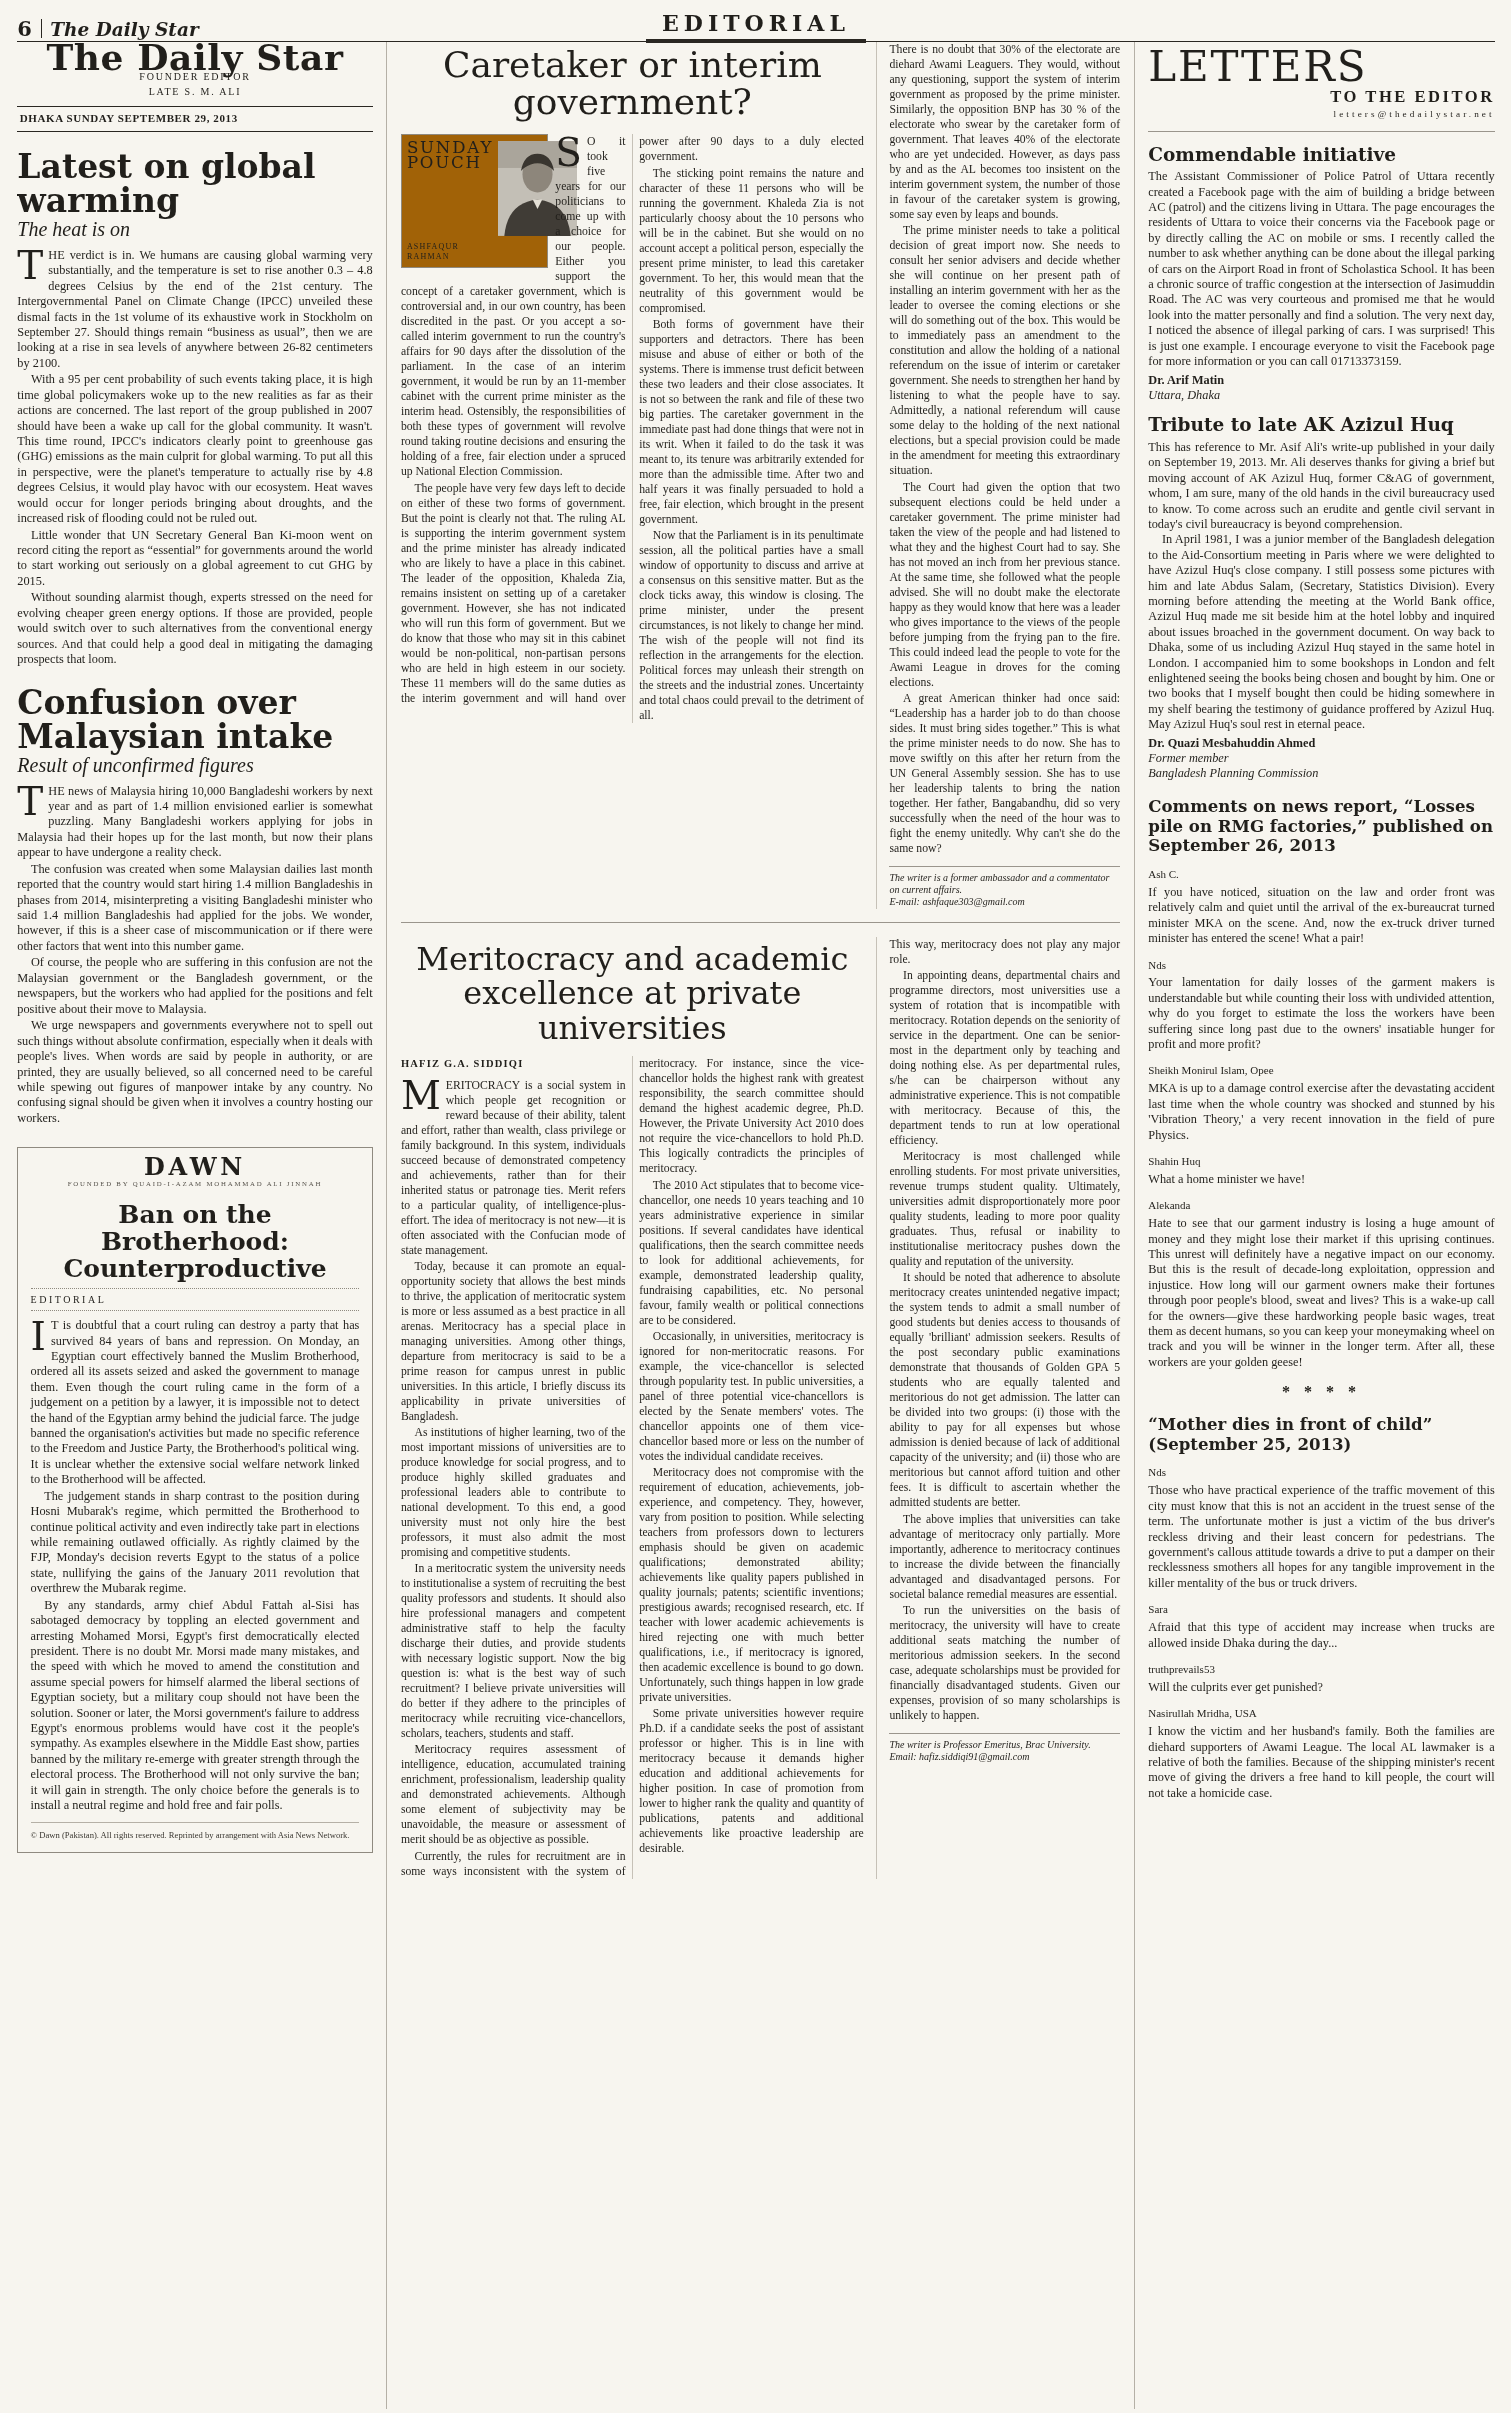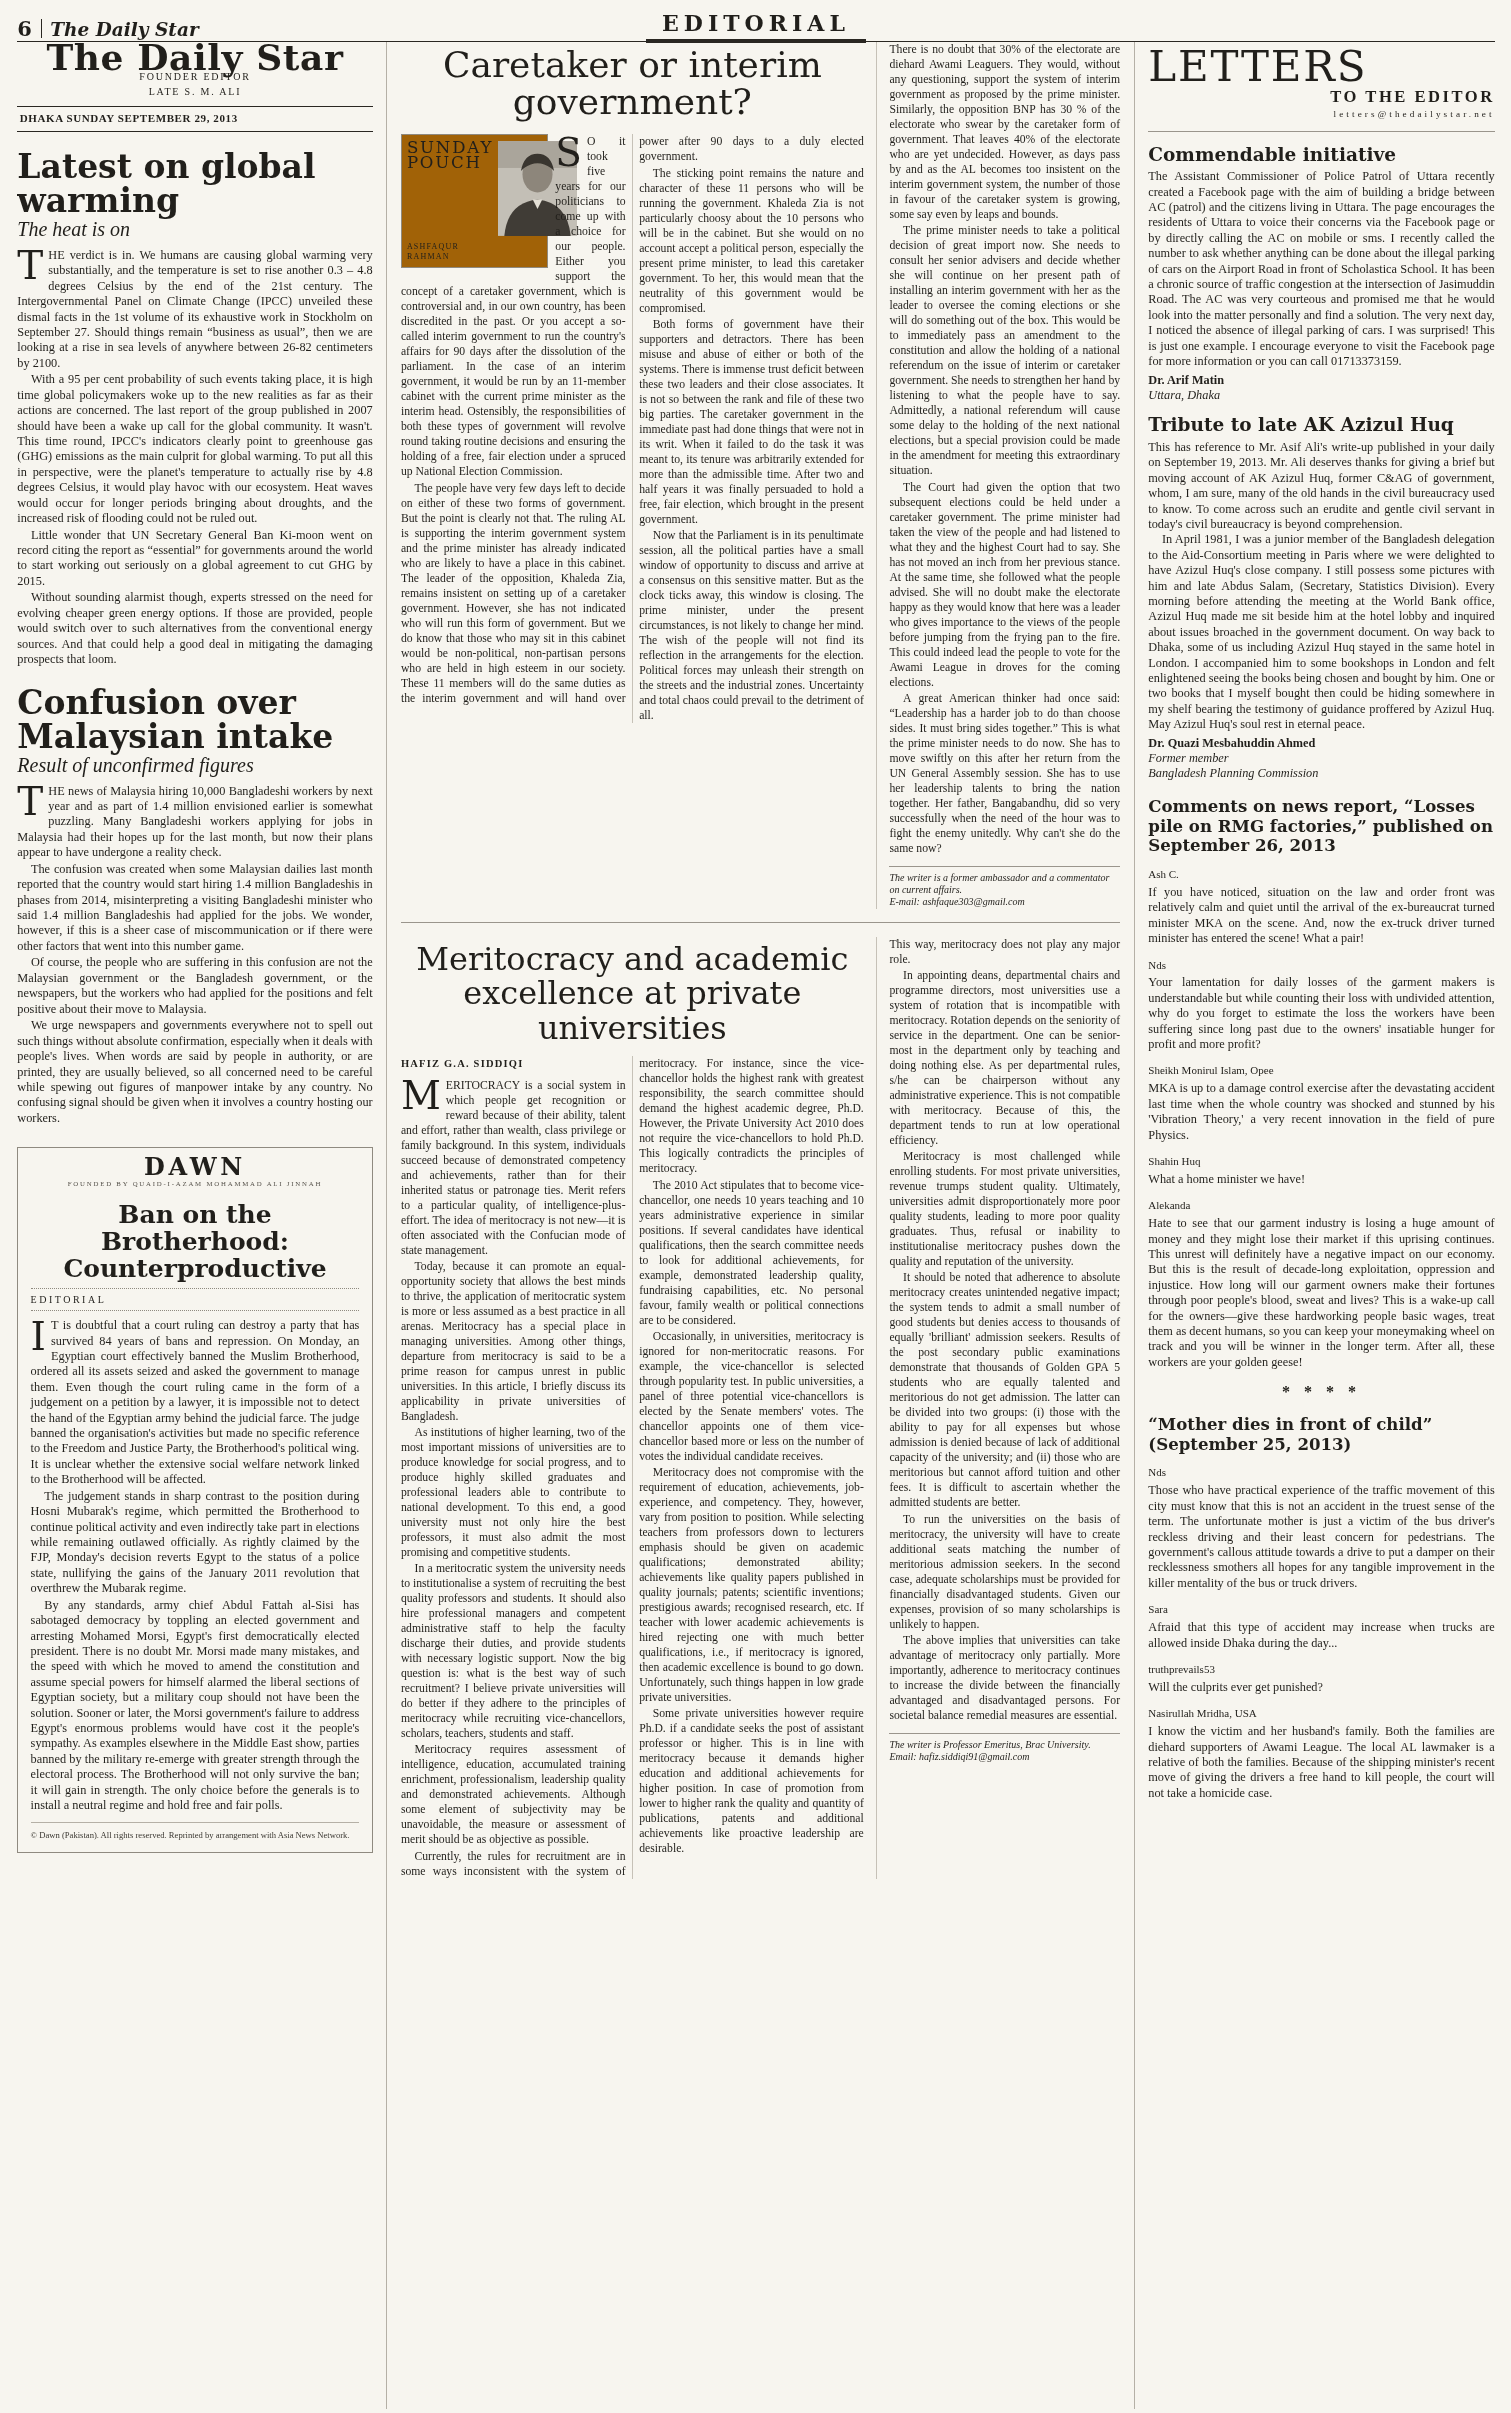--- a/index.html
+++ b/index.html
@@ -227,22 +227,22 @@
                   <p>Some private universities however require Ph.D. if a candidate seeks the post of assistant professor or higher. This is in line with meritocracy because it demands higher education and additional achievements for higher position. In case of promotion from lower to higher rank the quality and quantity of publications, patents and additional achievements like proactive leadership are desirable.</p>
                 </div>
             </div>
           </div>
           <div class="art-col3">
             <div class="flow">
                 <p>This way, meritocracy does not play any major role.</p>
                 <p>In appointing deans, departmental chairs and programme directors, most universities use a system of rotation that is incompatible with meritocracy. Rotation depends on the seniority of service in the department. One can be senior-most in the department only by teaching and doing nothing else. As per departmental rules, s/he can be chairperson without any administrative experience. This is not compatible with meritocracy. Because of this, the department tends to run at low operational efficiency.</p>
                 <p>Meritocracy is most challenged while enrolling students. For most private universities, revenue trumps student quality. Ultimately, universities admit disproportionately more poor quality students, leading to more poor quality graduates. Thus, refusal or inability to institutionalise meritocracy pushes down the quality and reputation of the university.</p>
                 <p>It should be noted that adherence to absolute meritocracy creates unintended negative impact; the system tends to admit a small number of good students but denies access to thousands of equally 'brilliant' admission seekers. Results of the post secondary public examinations demonstrate that thousands of Golden GPA 5 students who are equally talented and meritorious do not get admission. The latter can be divided into two groups: (i) those with the ability to pay for all expenses but whose admission is denied because of lack of additional capacity of the university; and (ii) those who are meritorious but cannot afford tuition and other fees. It is difficult to ascertain whether the admitted students are better.</p>
+                <p>The above implies that universities can take advantage of meritocracy only partially. More importantly, adherence to meritocracy continues to increase the divide between the financially advantaged and disadvantaged persons. For societal balance remedial measures are essential.</p>
                 <p>To run the universities on the basis of meritocracy, the university will have to create additional seats matching the number of meritorious admission seekers. In the second case, adequate scholarships must be provided for financially disadvantaged students. Given our expenses, provision of so many scholarships is unlikely to happen.</p>
-                <p>The above implies that universities can take advantage of meritocracy only partially. More importantly, adherence to meritocracy continues to increase the divide between the financially advantaged and disadvantaged persons. For societal balance remedial measures are essential.</p>
               </div>
             <div class="credit">
               <p>The writer is Professor Emeritus, Brac University.</p>
               <p>Email: hafiz.siddiqi91@gmail.com</p>
             </div>
           </div>
         </div>
       </section>
 
     </div>

